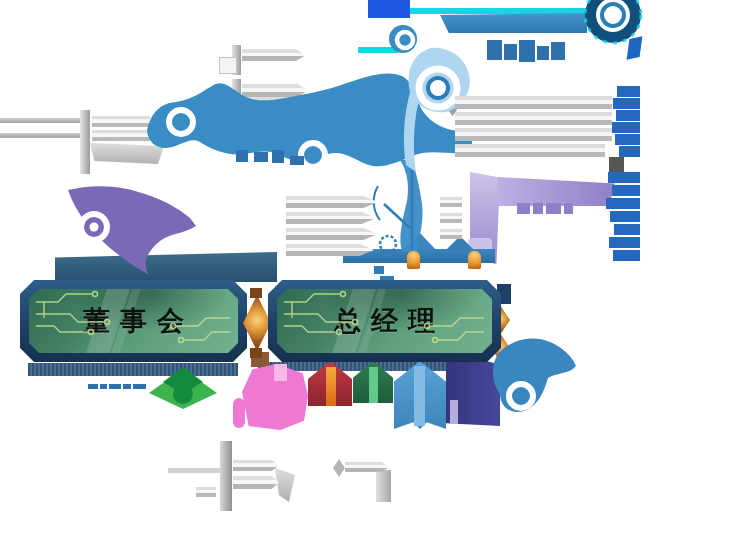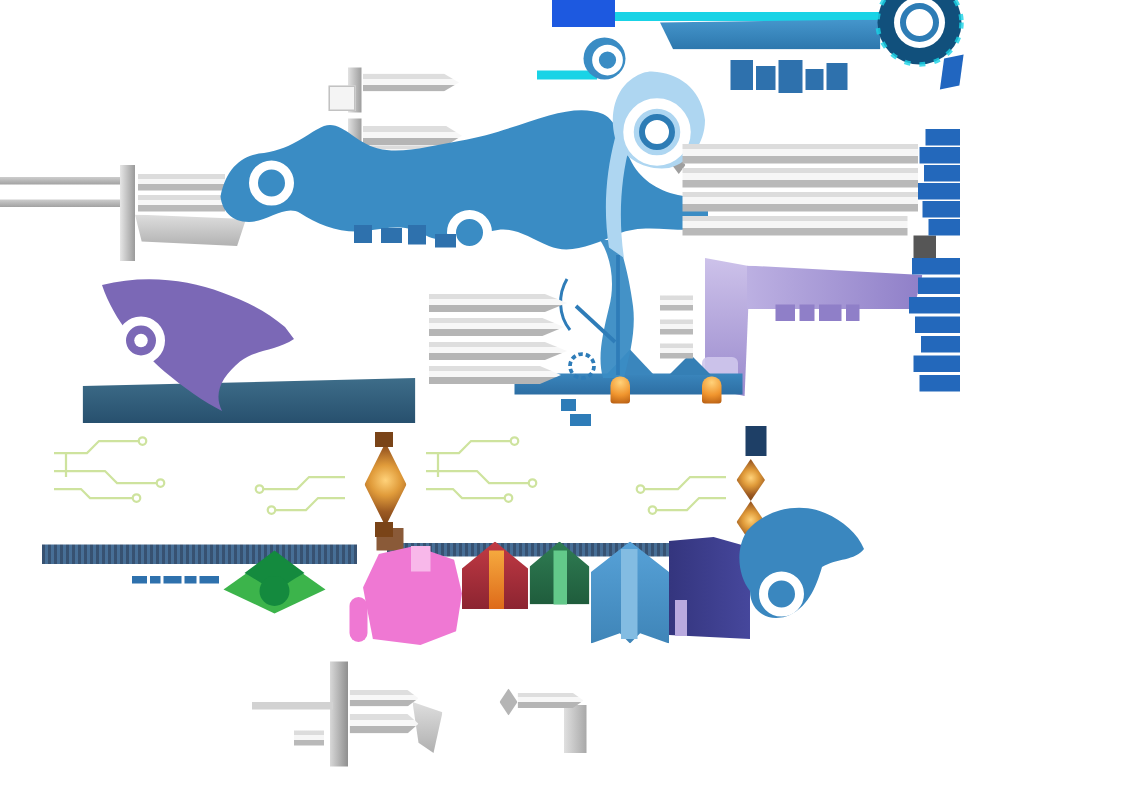--- a/index.html
+++ b/index.html
@@ -91,25 +91,41 @@
   <div class="abs rhombus" style="left:491px;top:306px;width:19px;height:28px;"></div>
   <div class="abs rhombus" style="left:491px;top:334px;width:19px;height:28px;"></div>
 
   <div class="abs" style="left:220px;top:441px;width:12px;height:70px;background:linear-gradient(90deg,#d8d8d8,#8f8f8f);"></div>
   <div class="abs" style="left:275px;top:468px;width:20px;height:34px;background:linear-gradient(180deg,#dedede,#b0b0b0);clip-path:polygon(0 0,100% 20%,70% 100%,20% 80%);"></div>
   <div class="abs" style="left:168px;top:468px;width:54px;height:5px;background:#d2d2d2;"></div>
   <div class="abs" style="left:333px;top:459px;width:12px;height:18px;background:#b5b5b5;clip-path:polygon(50% 0,100% 50%,50% 100%,0 50%);"></div>
   <div class="abs" style="left:376px;top:470px;width:15px;height:32px;background:linear-gradient(90deg,#e0e0e0,#a8a8a8);"></div>
   <div class="strip-silver" style="left:196px;top:487px;width:20px;height:10px;"></div>
 
+  <div class="banner" style="left:20px;top:280px;width:227px;height:82px;">
+    <div class="banner-inner">
+      <div class="banner-hill"></div>
+      <div class="banner-streak" style="left:32%;"></div>
+      <div class="banner-streak" style="left:44%;width:8px;opacity:.7;"></div>
+    </div>
+    <div class="banner-label">董事会</div>
+  </div>
 
   <div class="abs rhombus" style="left:243px;top:295px;width:28px;height:56px;"></div>
   <div class="abs" style="left:250px;top:288px;width:12px;height:10px;background:#7a4418;"></div>
   <div class="abs" style="left:250px;top:348px;width:12px;height:10px;background:#7a4418;"></div>
 
+  <div class="banner" style="left:268px;top:280px;width:233px;height:82px;">
+    <div class="banner-inner">
+      <div class="banner-hill"></div>
+      <div class="banner-streak" style="left:30%;"></div>
+      <div class="banner-streak" style="left:42%;width:8px;opacity:.7;"></div>
+    </div>
+    <div class="banner-label">总经理</div>
+  </div>
 
   <svg width="750" height="536" viewBox="0 0 750 536">
 
     <path fill="#3a8cc4" d="M147,131 C151,111 162,103 176,102 C196,99 206,88 216,84 C228,80 236,95 252,99 C268,103 288,97 306,94 C330,90 348,82 366,77 C380,73 392,72 402,76 C412,81 414,94 420,106 C426,119 438,127 452,130 C462,132 470,133 472,136 L472,152 C452,156 430,148 412,156 C396,163 380,170 366,164 C352,158 342,150 328,154 C310,159 296,164 282,156 C270,149 258,152 244,154 C228,156 212,150 200,142 C190,136 178,148 166,148 C154,148 148,140 147,131 Z"></path>
 
     <path fill="#3a8cc4" opacity=".95" d="M400,160 C408,172 410,190 406,205 C402,222 398,238 402,252 L416,252 C420,236 424,220 422,204 C420,188 416,172 412,160 Z"></path>
 
     <path fill="#aed6f1" d="M438,48 C456,50 468,62 470,80 C470,96 460,108 446,112 C430,114 416,106 410,92 C406,76 410,60 422,52 C428,48 433,47 438,48 Z"></path>
     <path fill="#aed6f1" d="M410,92 C404,115 402,140 406,165 L416,172 C412,145 414,118 420,96 Z"></path>
 

